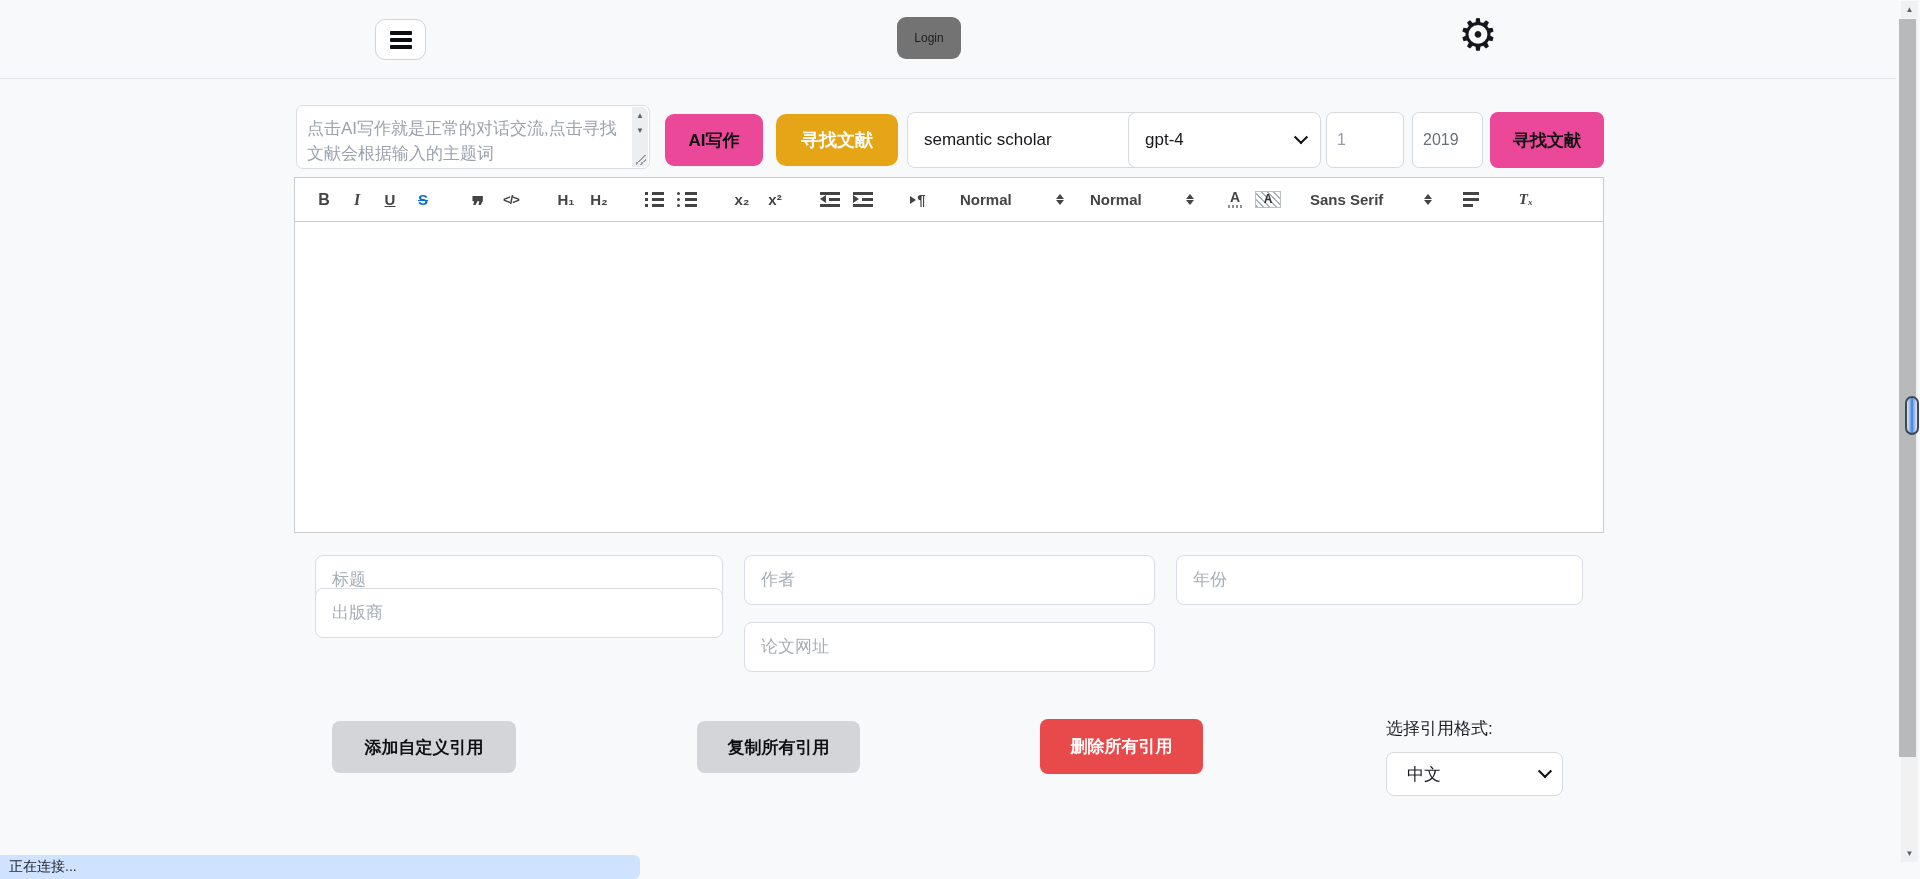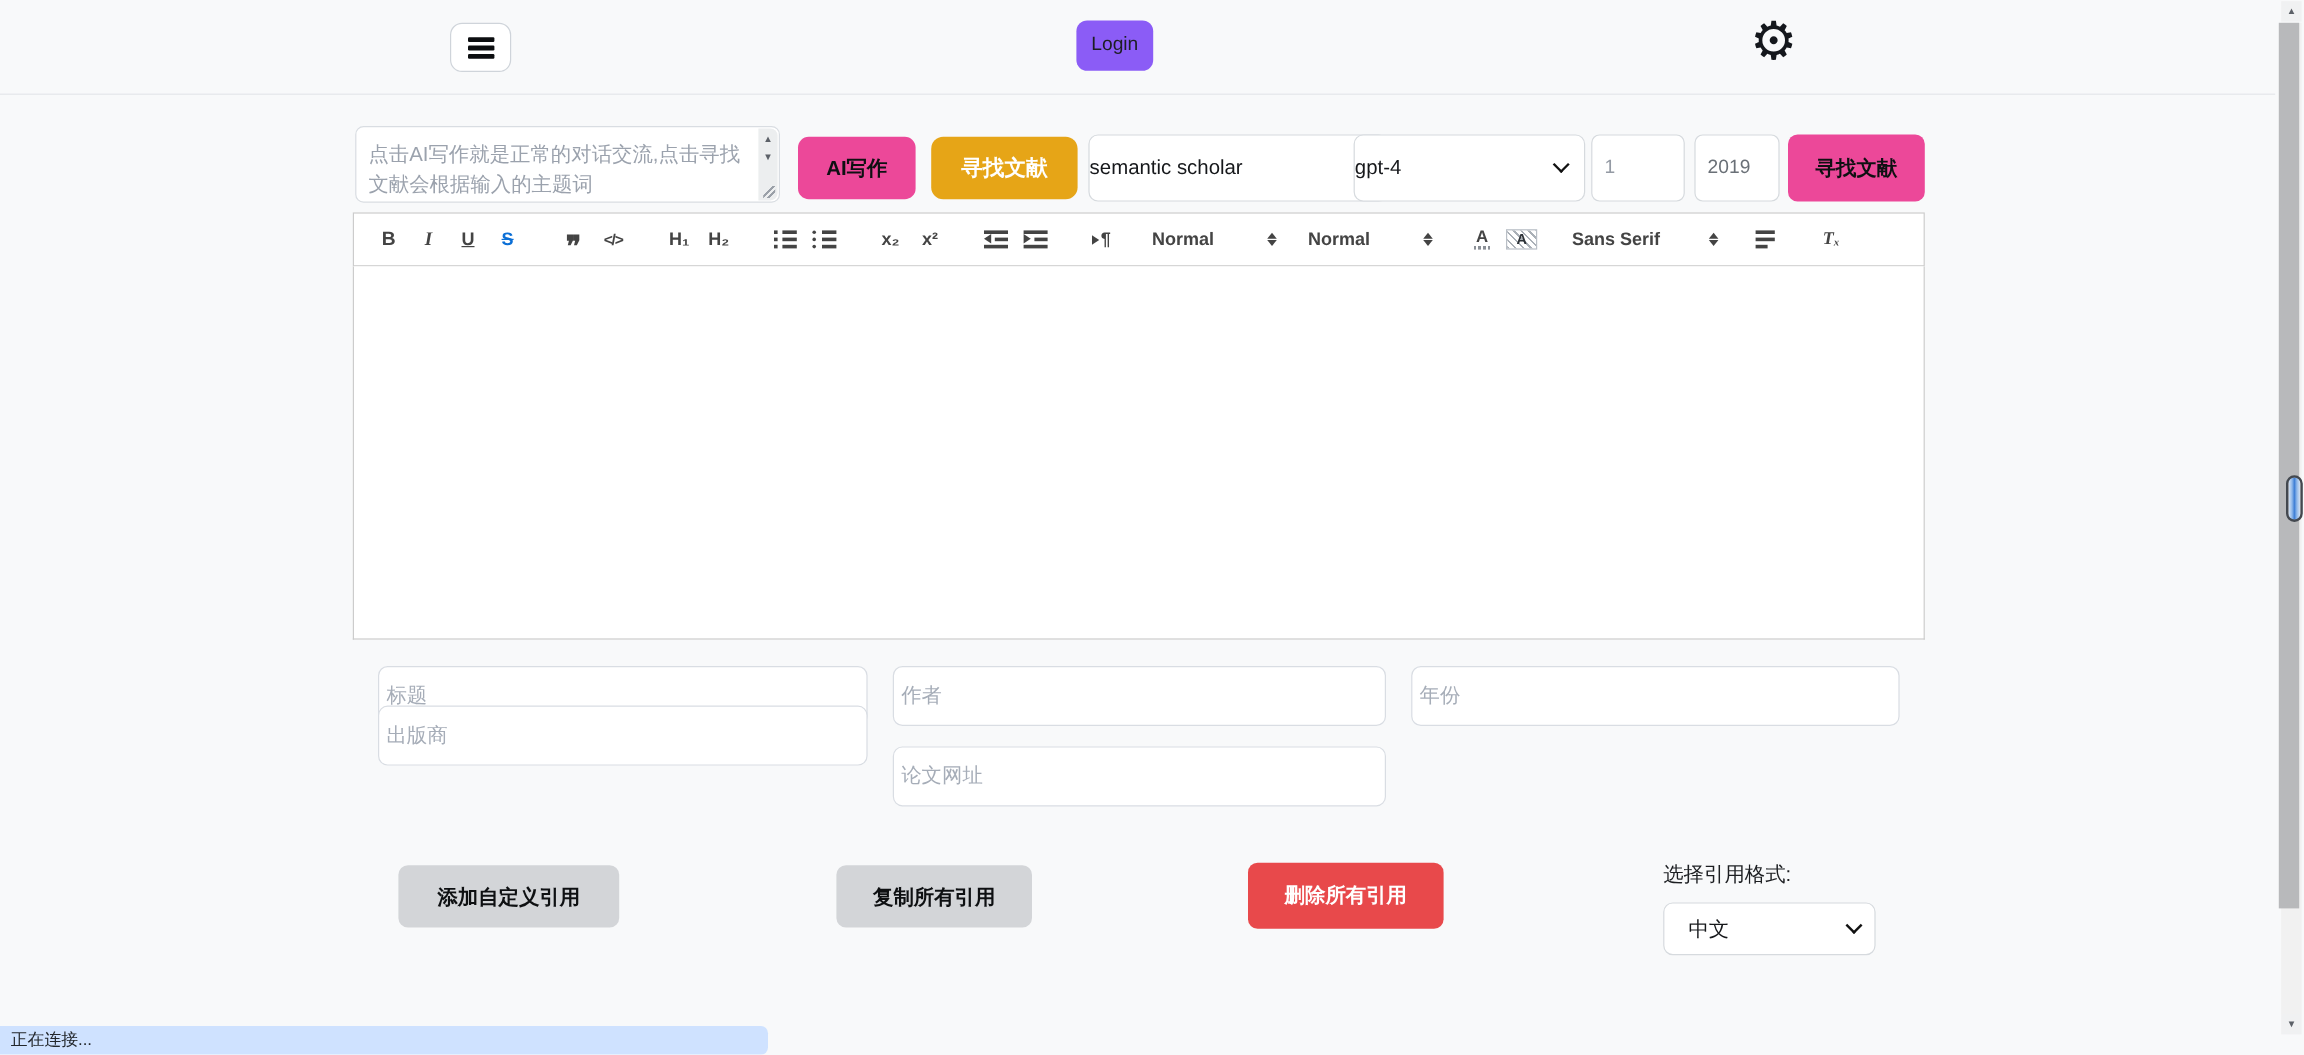--- a/index.html
+++ b/index.html
@@ -4,39 +4,39 @@
 <style>
   * { margin:0; padding:0; box-sizing:border-box; }
   body { font-family:"Liberation Sans", sans-serif; background:#f8f9fa; }
   .screen { position:relative; width:1920px; height:879px; background:#f8f9fa; overflow:hidden; }
 
   
   .header { position:absolute; left:0; top:0; width:1920px; height:79px; background:#f8f9fa; border-bottom:1px solid #e4e7ea; }
   .menu-btn { position:absolute; left:375px; top:19px; width:51px; height:41px; background:#fff; border:1px solid #cfd4da; border-radius:10px; display:flex; align-items:center; justify-content:center; cursor:pointer; }
   .hamburger { display:flex; flex-direction:column; gap:3px; }
   .hamburger b { width:22px; height:4px; background:#0c0e10; border-radius:1px; }
-  .login-btn { position:absolute; left:897px; top:17px; width:64px; height:42px; background:#8b5cf6; border:none; border-radius:9px; font-size:16px; color:#1c1e21; font-family:inherit; cursor:pointer; }
+  .login-btn { position:absolute; left:897px; top:17px; width:64px; height:42px; background:#737373; border:none; border-radius:9px; font-size:12px; color:#1c1e21; font-family:inherit; cursor:pointer; }
   .gear-btn { position:absolute; left:1452px; top:4px; width:52px; height:62px; background:none; border:none; font-size:44px; line-height:62px; color:#14171c; cursor:pointer; text-align:center; }
 
   
   .prompt-box { position:absolute; left:296px; top:105px; width:354px; height:64px; background:#fff; border:1px solid #d9dde2; border-radius:7px; }
   .prompt-box textarea { width:330px; height:100%; border:none; outline:none; resize:none; overflow:hidden; background:transparent; font-family:inherit; font-size:17px; line-height:25px; padding:10px 2px 0 10px; color:#1c1e21; }
   .prompt-box textarea::placeholder { color:#9ba2ad; }
   .ta-scroll { position:absolute; right:1px; top:1px; bottom:1px; width:16px; background:#eceeef; border-radius:0 6px 6px 0; }
   .ta-scroll .up, .ta-scroll .dn { position:absolute; left:0; width:16px; text-align:center; font-size:8px; color:#5c6168; }
   .ta-scroll .up { top:4px; } .ta-scroll .dn { top:19px; }
   .ta-resize { position:absolute; right:2px; bottom:2px; width:10px; height:10px;
     background:linear-gradient(135deg, transparent 40%, #9aa0a8 40%, #9aa0a8 50%, transparent 50%, transparent 65%, #9aa0a8 65%, #9aa0a8 75%, transparent 75%); }
 
   .btn { position:absolute; border:none; border-radius:9px; font-family:inherit; font-weight:700; font-size:17px; color:#0e1012; background:#ec4899; cursor:pointer; }
   .ai-write { left:665px; top:114px; width:98px; height:52px; }
   .find-lit { left:776px; top:114px; width:122px; height:52px; background:#e6a517; color:#fff; border-radius:10px; font-size:18px; }
   .update-idx { left:1490px; top:112px; width:114px; height:56px; border-radius:8px; }
 
-  .selectbox { position:absolute; height:56px; background:#fff; border:1px solid #d6dade; border-radius:8px; display:flex; align-items:center; justify-content:space-between; font-size:17px; color:#16181b; cursor:pointer; padding:0 14px 0 0; }
+  .selectbox { position:absolute; height:56px; background:#fff; border:1px solid #d6dade; border-radius:8px; display:flex; align-items:center; justify-content:space-between; font-size:17px; color:#16181b; cursor:pointer; padding:0 14px 0 16px; }
   .sel-engine { left:907px; top:112px; width:250px; }
   .sel-model { left:1128px; top:112px; width:193px; }
   .chev { width:10px; height:10px; border-right:2.5px solid #111; border-bottom:2.5px solid #111; transform:rotate(45deg) translate(-2px,-2px); flex:none; }
 
   .mini-input { position:absolute; top:112px; height:56px; background:#fff; border:1px solid #d6dade; border-radius:7px; font-family:inherit; font-size:16px; padding-left:10px; outline:none; }
   .inp-count { left:1326px; width:78px; color:#949aa4; }
   .inp-year { left:1412px; width:71px; color:#6a7077; }
 
   
   .toolbar { position:absolute; left:294px; top:177px; width:1310px; height:45px; background:#fff; border:1px solid #ccc; display:flex; align-items:center; padding-left:16px; color:#444; }
@@ -76,21 +76,21 @@
   .t-color { flex-direction:column; gap:1px; font-size:14px; line-height:13px; }
   .t-color .strip { width:14px; height:3px; background:repeating-linear-gradient(90deg,#8a8f96 0 2px,transparent 2px 4px); display:block; }
   .t-bg { width:20px; height:17px; background:repeating-linear-gradient(45deg,#aab0b7 0 1.5px,transparent 1.5px 4.5px); border:1px solid #b9bfc6; font-size:12px; line-height:15px; color:#2e3338; font-weight:700; }
   .icon-align { display:flex; flex-direction:column; gap:3px; }
   .icon-align b { height:3px; background:#444; display:block; }
   .icon-align .a1 { width:16px; } .icon-align .a2 { width:16px; } .icon-align .a3 { width:10px; }
 
   .editor-body { position:absolute; left:294px; top:222px; width:1310px; height:311px; background:#fff; border:1px solid #ccc; border-top:none; cursor:text; }
 
   
-  .cfield { position:absolute; height:50px; background:#fff; border:1px solid #d9dde3; border-radius:8px; padding:0 6px; font-family:inherit; font-size:17px; color:#1c1e21; outline:none; }
+  .cfield { position:absolute; height:50px; background:#fff; border:1px solid #d9dde3; border-radius:8px; padding:0 16px; font-family:inherit; font-size:17px; color:#1c1e21; outline:none; }
   .cfield::placeholder { color:#a6adb8; }
   .f-title { left:315px; top:555px; width:408px; }
   .f-author { left:744px; top:555px; width:411px; }
   .f-year { left:1176px; top:555px; width:407px; }
   .f-pub { left:315px; top:588px; width:408px; }
   .f-url { left:744px; top:622px; width:411px; }
 
   .formbtn { position:absolute; top:721px; height:52px; border:none; border-radius:8px; background:#d3d5d8; font-family:inherit; font-weight:700; font-size:17px; color:#0e1012; cursor:pointer; }
   .b-add { left:332px; width:184px; }
   .b-copy { left:697px; width:163px; }

